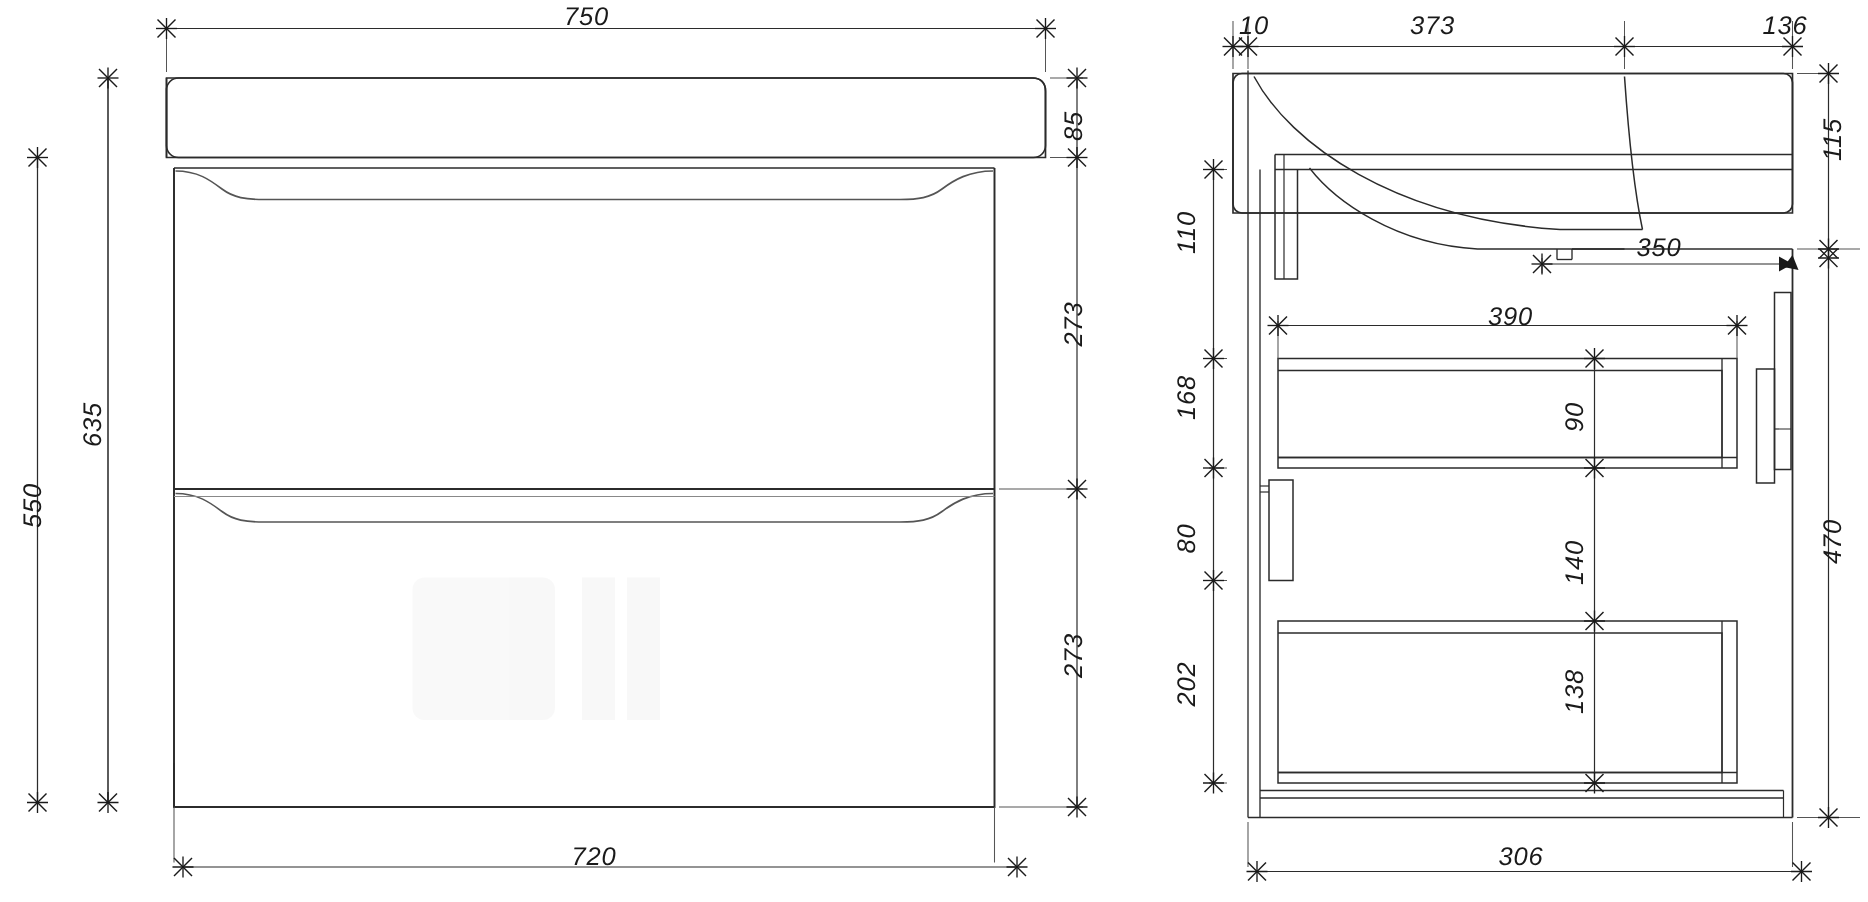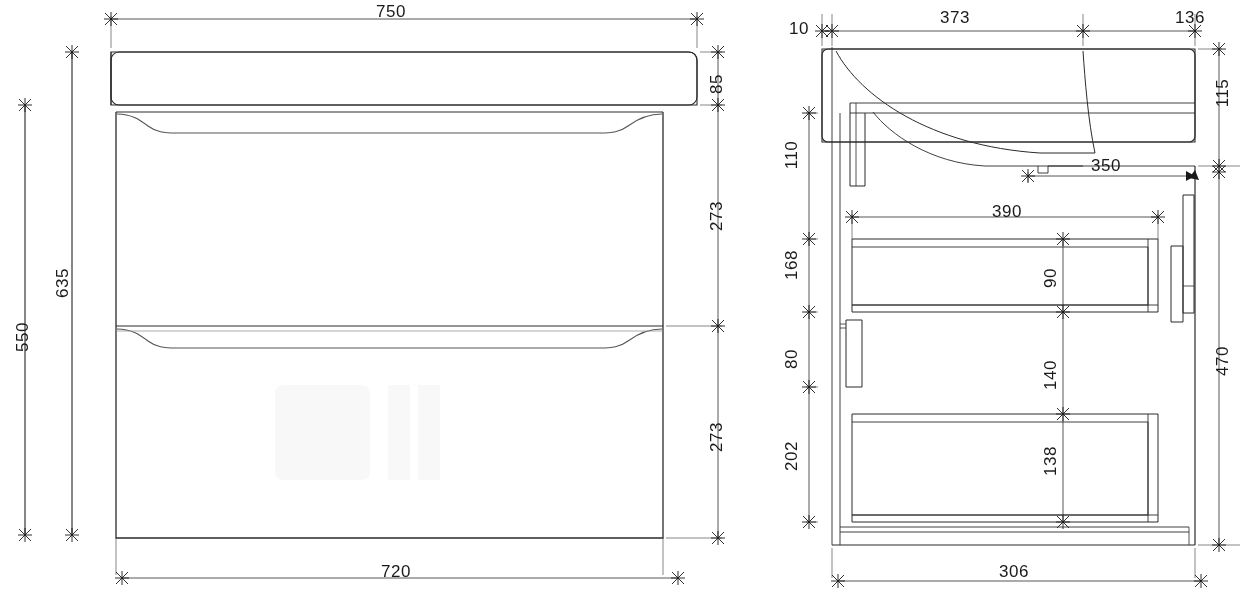--- a/index.html
+++ b/index.html
@@ -1,21 +1,21 @@
 <!DOCTYPE html>
 <html><head>
 <meta charset="utf-8">
 <style>
   html,body{margin:0;padding:0;background:#ffffff;}
   body{
     width:1245px;height:601px;overflow:hidden;
     font-family:"Liberation Sans", sans-serif;
     color:#1a1a1a;
   }
-  #stage{position:relative;width:1102px;height:601px;background:#fff;}
+  #stage{position:relative;width:1102px;height:601px;background:#fff;font-style:italic;}
   svg.draw{position:absolute;left:0;top:0;width:1245px;height:601px;}
   .dimtext{
     position:absolute;
     font-family:"Liberation Sans", sans-serif;
     font-size:17px;
     color:#1a1a1a;
     letter-spacing:0.5px;
     white-space:nowrap;
     line-height:1;
   }
@@ -226,21 +226,21 @@
   </svg>
 
   <div id="labels">
       <div class="dimtext" style="left: 391px; top: 11px; transform: translate(-50%, -50%); position: absolute;">750</div>
       <div class="dimtext vert" style="left: 716px; top: 84px; transform: translate(-50%, -50%) rotate(-90deg); position: absolute;">85</div>
       <div class="dimtext vert" style="left: 716px; top: 216px; transform: translate(-50%, -50%) rotate(-90deg); position: absolute;">273</div>
       <div class="dimtext vert" style="left: 716px; top: 437px; transform: translate(-50%, -50%) rotate(-90deg); position: absolute;">273</div>
       <div class="dimtext vert" style="left: 62px; top: 283px; transform: translate(-50%, -50%) rotate(-90deg); position: absolute;">635</div>
       <div class="dimtext vert" style="left: 22px; top: 337px; transform: translate(-50%, -50%) rotate(-90deg); position: absolute;">550</div>
       <div class="dimtext" style="left: 396px; top: 571px; transform: translate(-50%, -50%); position: absolute;">720</div>
-      <div class="dimtext" style="left: 799px; top: 17px; transform: translate(-50%, -50%); position: absolute; margin-top: 11px;">10</div>
+      <div class="dimtext" style="left: 836px; top: 17px; transform: translate(-50%, -50%); position: absolute;">10</div>
       <div class="dimtext" style="left: 955px; top: 17px; transform: translate(-50%, -50%); position: absolute;">373</div>
       <div class="dimtext" style="left: 1190px; top: 17px; transform: translate(-50%, -50%); position: absolute;">136</div>
       <div class="dimtext vert" style="left: 1222px; top: 93px; transform: translate(-50%, -50%) rotate(-90deg); position: absolute;">115</div>
       <div class="dimtext vert" style="left: 791px; top: 155px; transform: translate(-50%, -50%) rotate(-90deg); position: absolute;">110</div>
       <div class="dimtext" style="left: 1106px; top: 165px; transform: translate(-50%, -50%); position: absolute;">350</div>
       <div class="dimtext" style="left: 1007px; top: 211px; transform: translate(-50%, -50%); position: absolute;">390</div>
       <div class="dimtext vert" style="left: 791px; top: 265px; transform: translate(-50%, -50%) rotate(-90deg); position: absolute;">168</div>
       <div class="dimtext vert" style="left: 1050px; top: 278px; transform: translate(-50%, -50%) rotate(-90deg); position: absolute;">90</div>
       <div class="dimtext vert" style="left: 791px; top: 359px; transform: translate(-50%, -50%) rotate(-90deg); position: absolute;">80</div>
       <div class="dimtext vert" style="left: 1050px; top: 375px; transform: translate(-50%, -50%) rotate(-90deg); position: absolute;">140</div>

